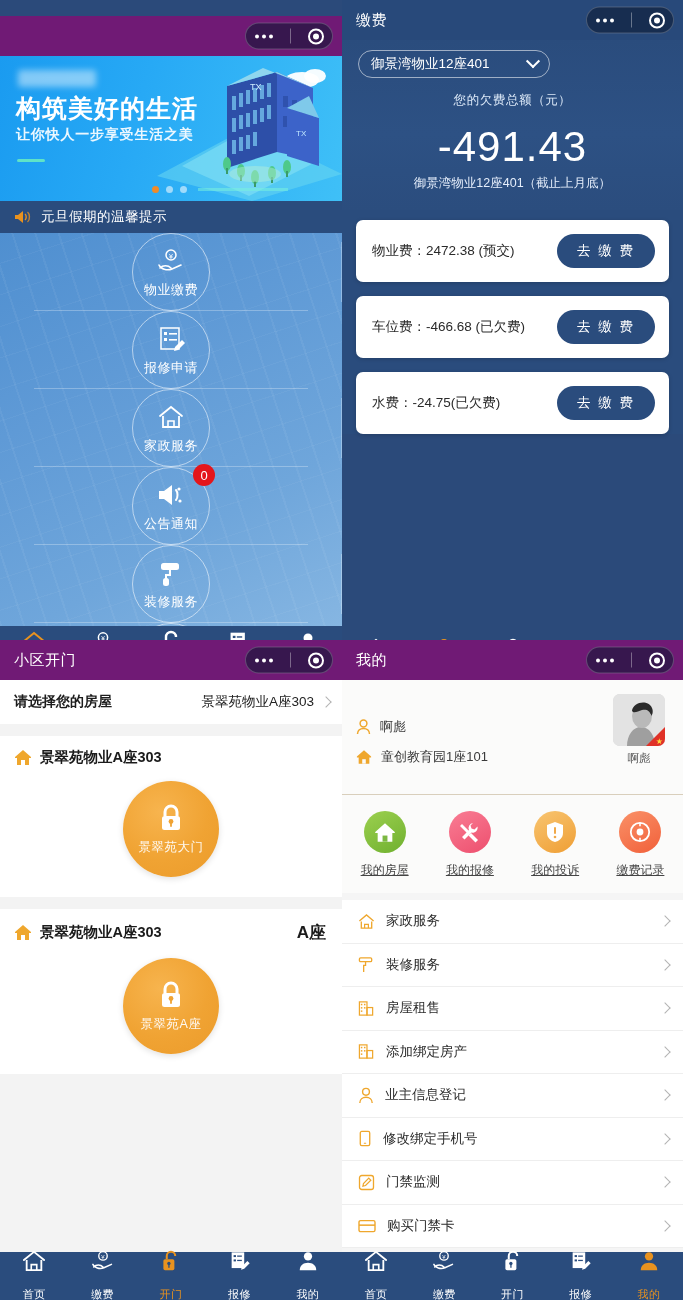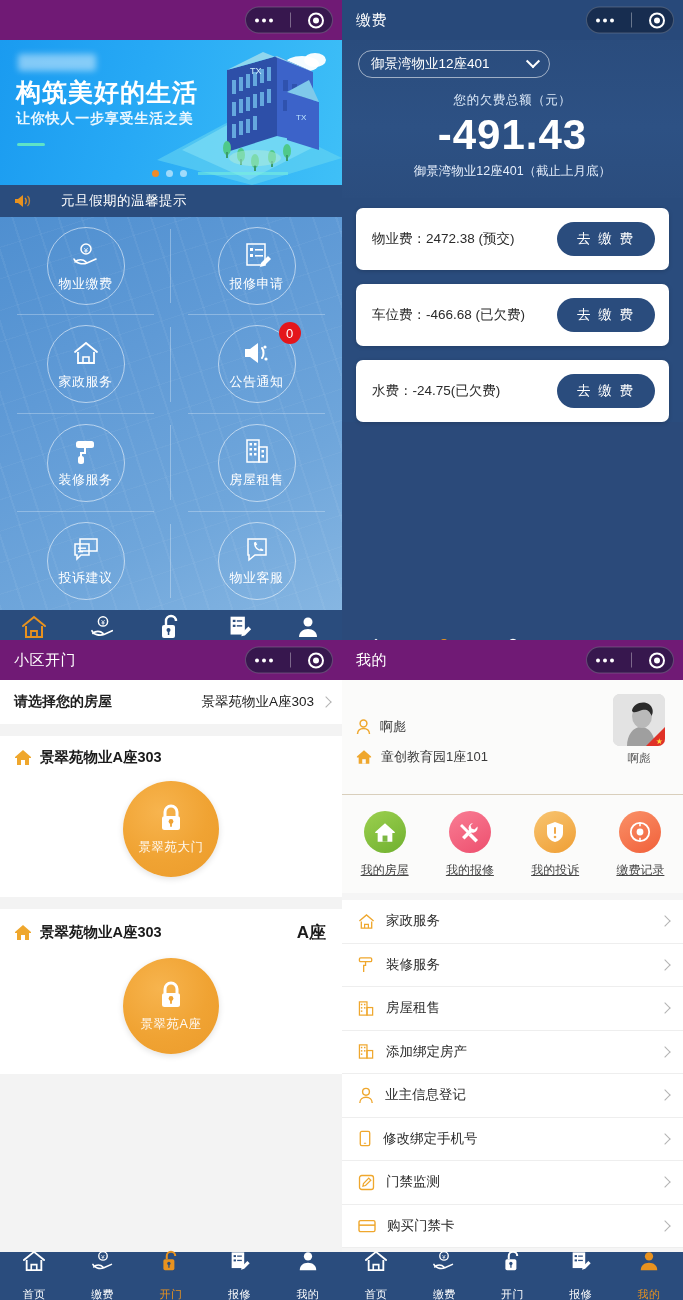--- a/index.html
+++ b/index.html
@@ -9,21 +9,21 @@
     background: #2b4a7a;
     overflow: hidden;
   }
   .sheet {
     position: relative;
     width: 683px; height: 1300px;
   }
 
   
   .panel { position: absolute; overflow: hidden; }
-  .p1 { left: 0;   top: 0;    width: 342px; height: 688px; }
+  .p1 { left: 0;   top: 16px;    width: 342px; height: 688px; }
   .p2 { left: 342px; top: 0;  width: 341px; height: 688px; }
   .p3 { left: 0;   top: 640px; width: 342px; height: 660px; }
   .p4 { left: 342px; top: 640px; width: 341px; height: 660px; }
 
   
   .titlebar {
     position: relative;
     height: 40px;
     background: #701a75;
     display: flex; align-items: center;
@@ -91,39 +91,39 @@
   .dots-row {
     position: absolute; left: 152px; bottom: 8px;
     display: flex; gap: 7px; align-items: center;
   }
   .dots-row i { width: 7px; height: 7px; border-radius: 50%; background: rgba(255,255,255,.55); }
   .dots-row i.on { background: #ef8b28; }
   .dots-row .line { width: 90px; height: 3px; background: rgba(120,240,220,.55); margin-left: 4px; }
 
   .notice {
     height: 32px; background: #2a4c7d;
-    display: flex; align-items: center; padding: 0 14px; gap: 20px;
+    display: flex; align-items: center; padding: 0 14px;
   }
   .notice .horn { margin-right: 10px; display:flex; }
   .notice span { color: #fff; font-size: 13.5px; letter-spacing: .5px; }
 
   .gridwrap {
     position: relative; height: 393px;
     background: linear-gradient(150deg,#4f8fd0 0%,#5f9ad6 35%,#6fa6db 70%,#86b6e2 100%);
     overflow: hidden;
   }
   .gridwrap::before {
     content:""; position:absolute; inset:0;
     background:
       repeating-linear-gradient(72deg, rgba(255,255,255,.05) 0 2px, transparent 2px 22px),
       repeating-linear-gradient(-18deg, rgba(255,255,255,.04) 0 1px, transparent 1px 30px);
   }
   .grid {
     position: relative; z-index: 2;
-    display: grid; grid-template-columns: 1fr 1fr; grid-template-rows: repeat(4,1fr);
+    display: grid; grid-template-columns: 1fr; grid-template-rows: repeat(4,1fr);
     height: 100%;
   }
   .gcell {
     display: flex; flex-direction: column; align-items: center; justify-content: center;
     position: relative;
   }
   .gcell::after {
     content:""; position:absolute; right:0; top:12%; height:76%; width:1px;
     background: rgba(255,255,255,.30);
   }
@@ -168,21 +168,21 @@
   }
   .selector {
     width: 192px; height: 28px; border-radius: 15px;
     border: 1px solid rgba(255,255,255,.55);
     display:flex; align-items:center; justify-content:space-between;
     padding: 0 11px 0 12px;
     color:#fff; font-size: 13.5px;
   }
   .chev-d { width:10px; height:10px; border-right:2px solid #fff; border-bottom:2px solid #fff; transform: rotate(45deg) translate(-2px,-2px); }
   .pay-sub { text-align:center; color:#dce9f8; font-size:12.5px; margin-top: 14px; letter-spacing:.6px; }
-  .pay-amount { text-align:center; color:#fff; font-size: 42px; font-weight: 700; margin-top: 2px; letter-spacing: 1px; }
+  .pay-amount { text-align:center; color:#fff; font-size: 42px; font-weight: 400; margin-top: 14px; letter-spacing: 1px; }
   .pay-note { text-align:center; color:#e5eefb; font-size:12.5px; margin-top: 4px; }
 
   .paylist { background:#2a4c7d; padding: 10px 14px 0; }
   .paycard {
     background:#ffffff; border-radius: 7px;
     height: 62px; margin-bottom: 14px;
     display:flex; align-items:center; justify-content:space-between;
     padding: 0 14px 0 16px;
     box-shadow: 0 1px 4px rgba(0,0,0,.18);
   }

